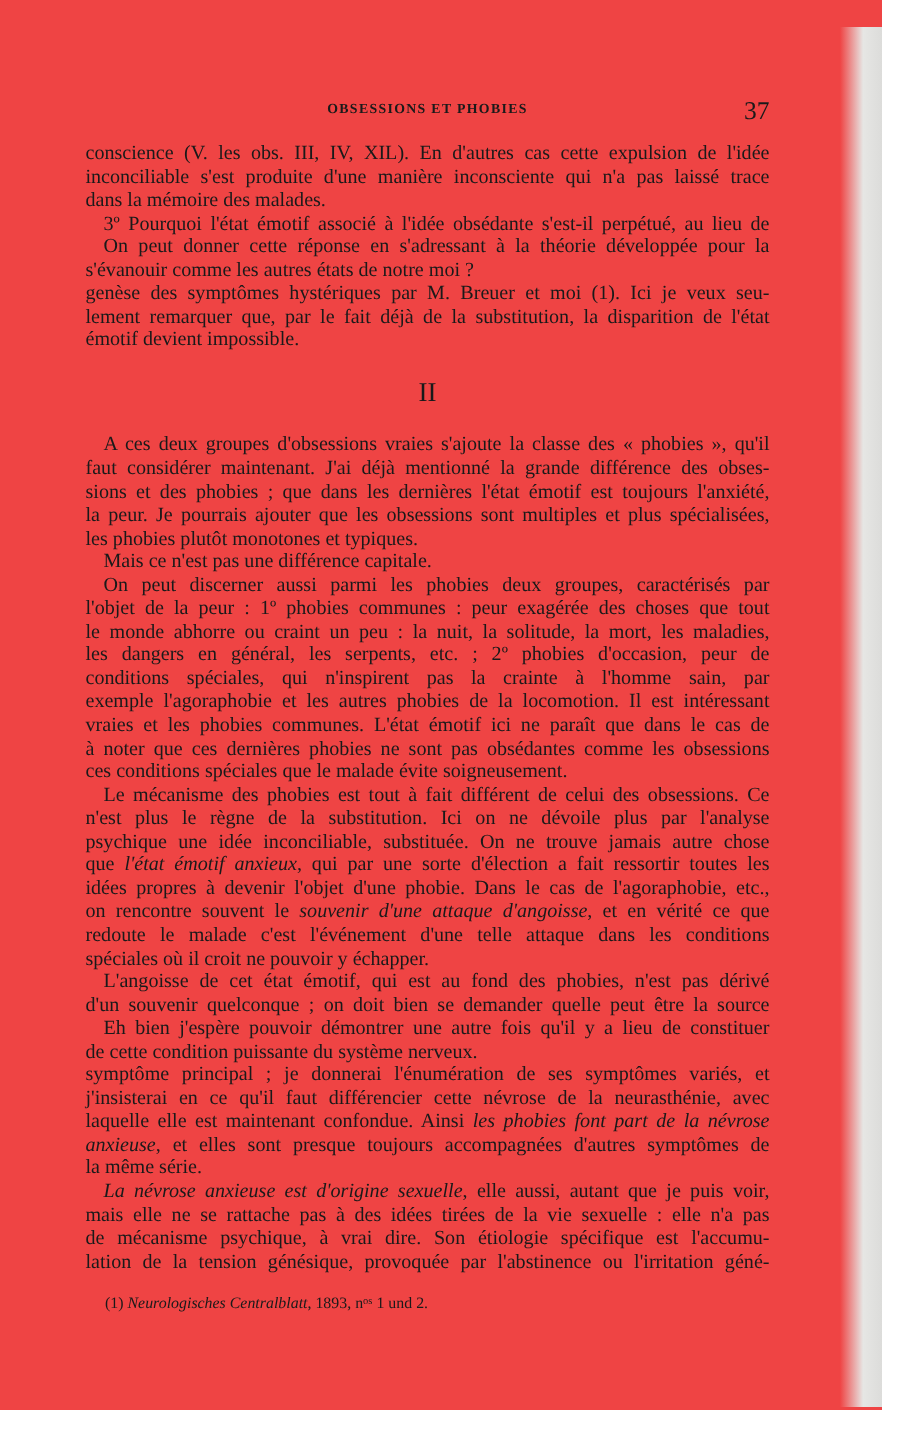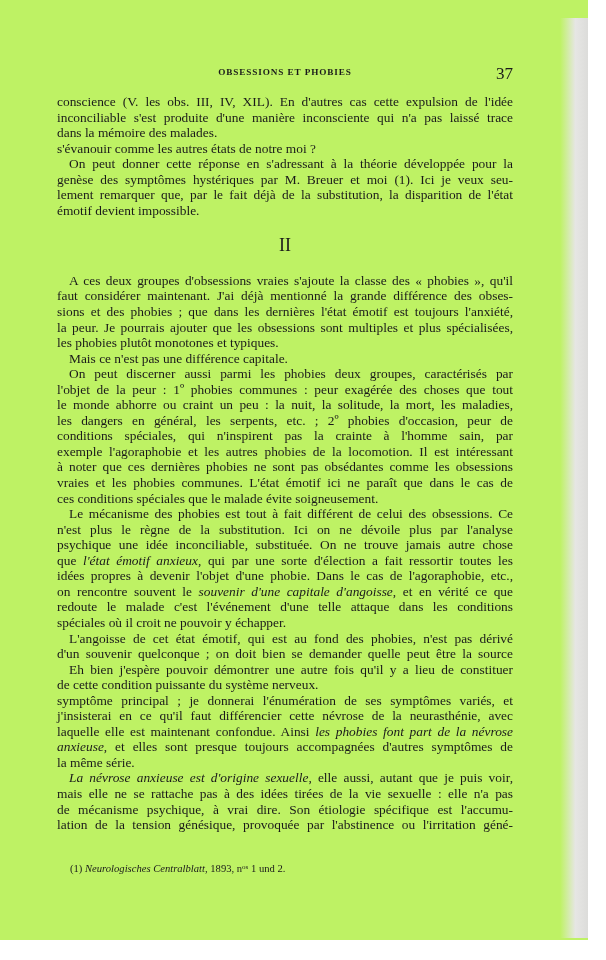--- a/index.html
+++ b/index.html
@@ -5,21 +5,21 @@
   html, body { margin: 0; padding: 0; }
   body {
     width: 606px; height: 960px; overflow: hidden;
     background: #ffffff;
     position: relative;
     font-family: "DejaVu Serif", "Liberation Serif", serif;
     color: #1a1a1a;
   }
   .page {
     position: absolute; left: 0; top: 0; width: 606px; height: 960px;
-    background: #bef264;
+    background: #ef4444;
   }
   .edge-shade {
     position: absolute; left: 560px; top: 18px; width: 28px; height: 920px;
     background: linear-gradient(to right, rgba(235,235,233,0) 0%, #e6e6e4 55%, #dcdcda 100%);
   }
   .edge-white {
     position: absolute; left: 588px; top: 0; width: 18px; height: 960px; background: #ffffff;
   }
   .bottom-white {
     position: absolute; left: 0; top: 940px; width: 606px; height: 20px; background: #ffffff;
@@ -69,49 +69,50 @@
   <div class="running-head">
     <span class="running-title">OBSESSIONS ET PHOBIES</span>
     <span class="page-number">37</span>
   </div>
 
   <div class="body-text">
     <div id="block-a">
         <span class="line"><span>conscience (V. les obs. III, IV, XIL). En d'autres cas cette expulsion de l'idée</span></span>
         <span class="line"><span>inconciliable s'est produite d'une manière inconsciente qui n'a pas laissé trace</span></span>
         <span class="line last"><span>dans la mémoire des malades.</span></span>
+        <span class="line indent"><span>3º Pourquoi l'état émotif associé à l'idée obsédante s'est-il perpétué, au lieu de</span></span>
+        <span class="line indent"><span>On peut donner cette réponse en s'adressant à la théorie développée pour la</span></span>
         <span class="line last"><span>s'évanouir comme les autres états de notre moi ?</span></span>
-        <span class="line indent"><span>On peut donner cette réponse en s'adressant à la théorie développée pour la</span></span>
         <span class="line"><span>genèse des symptômes hystériques par M. Breuer et moi (1). Ici je veux seu-</span></span>
         <span class="line"><span>lement remarquer que, par le fait déjà de la substitution, la disparition de l'état</span></span>
         <span class="line last"><span>émotif devient impossible.</span></span>
       </div>
     <div class="section-heading">II</div>
     <div id="block-b">
         <span class="line indent"><span>A ces deux groupes d'obsessions vraies s'ajoute la classe des « phobies », qu'il</span></span>
         <span class="line"><span>faut considérer maintenant. J'ai déjà mentionné la grande différence des obses-</span></span>
         <span class="line"><span>sions et des phobies ; que dans les dernières l'état émotif est toujours l'anxiété,</span></span>
         <span class="line"><span>la peur. Je pourrais ajouter que les obsessions sont multiples et plus spécialisées,</span></span>
         <span class="line last"><span>les phobies plutôt monotones et typiques.</span></span>
         <span class="line last indent"><span>Mais ce n'est pas une différence capitale.</span></span>
         <span class="line indent"><span>On peut discerner aussi parmi les phobies deux groupes, caractérisés par</span></span>
         <span class="line"><span>l'objet de la peur : 1º phobies communes : peur exagérée des choses que tout</span></span>
         <span class="line"><span>le monde abhorre ou craint un peu : la nuit, la solitude, la mort, les maladies,</span></span>
         <span class="line"><span>les dangers en général, les serpents, etc. ; 2º phobies d'occasion, peur de</span></span>
         <span class="line"><span>conditions spéciales, qui n'inspirent pas la crainte à l'homme sain, par</span></span>
         <span class="line"><span>exemple l'agoraphobie et les autres phobies de la locomotion. Il est intéressant</span></span>
+        <span class="line"><span>vraies et les phobies communes. L'état émotif ici ne paraît que dans le cas de</span></span>
         <span class="line"><span>à noter que ces dernières phobies ne sont pas obsédantes comme les obsessions</span></span>
-        <span class="line"><span>vraies et les phobies communes. L'état émotif ici ne paraît que dans le cas de</span></span>
         <span class="line last"><span>ces conditions spéciales que le malade évite soigneusement.</span></span>
         <span class="line indent"><span>Le mécanisme des phobies est tout à fait différent de celui des obsessions. Ce</span></span>
         <span class="line"><span>n'est plus le règne de la substitution. Ici on ne dévoile plus par l'analyse</span></span>
         <span class="line"><span>psychique une idée inconciliable, substituée. On ne trouve jamais autre chose</span></span>
         <span class="line"><span>que </span><i>l'état émotif anxieux</i><span>, qui par une sorte d'élection a fait ressortir toutes les</span></span>
         <span class="line"><span>idées propres à devenir l'objet d'une phobie. Dans le cas de l'agoraphobie, etc.,</span></span>
-        <span class="line"><span>on rencontre souvent le </span><i>souvenir d'une capitale d'angoisse</i><span>, et en vérité ce que</span></span>
+        <span class="line"><span>on rencontre souvent le </span><i>souvenir d'une attaque d'angoisse</i><span>, et en vérité ce que</span></span>
         <span class="line"><span>redoute le malade c'est l'événement d'une telle attaque dans les conditions</span></span>
         <span class="line last"><span>spéciales où il croit ne pouvoir y échapper.</span></span>
         <span class="line indent"><span>L'angoisse de cet état émotif, qui est au fond des phobies, n'est pas dérivé</span></span>
         <span class="line"><span>d'un souvenir quelconque ; on doit bien se demander quelle peut être la source</span></span>
         <span class="line indent"><span>Eh bien j'espère pouvoir démontrer une autre fois qu'il y a lieu de constituer</span></span>
         <span class="line last"><span>de cette condition puissante du système nerveux.</span></span>
         <span class="line"><span>symptôme principal ; je donnerai l'énumération de ses symptômes variés, et</span></span>
         <span class="line"><span>j'insisterai en ce qu'il faut différencier cette névrose de la neurasthénie, avec</span></span>
         <span class="line"><span>laquelle elle est maintenant confondue. Ainsi </span><i>les phobies font part de la névrose</i></span>
         <span class="line"><i>anxieuse</i><span>, et elles sont presque toujours accompagnées d'autres symptômes de</span></span>

